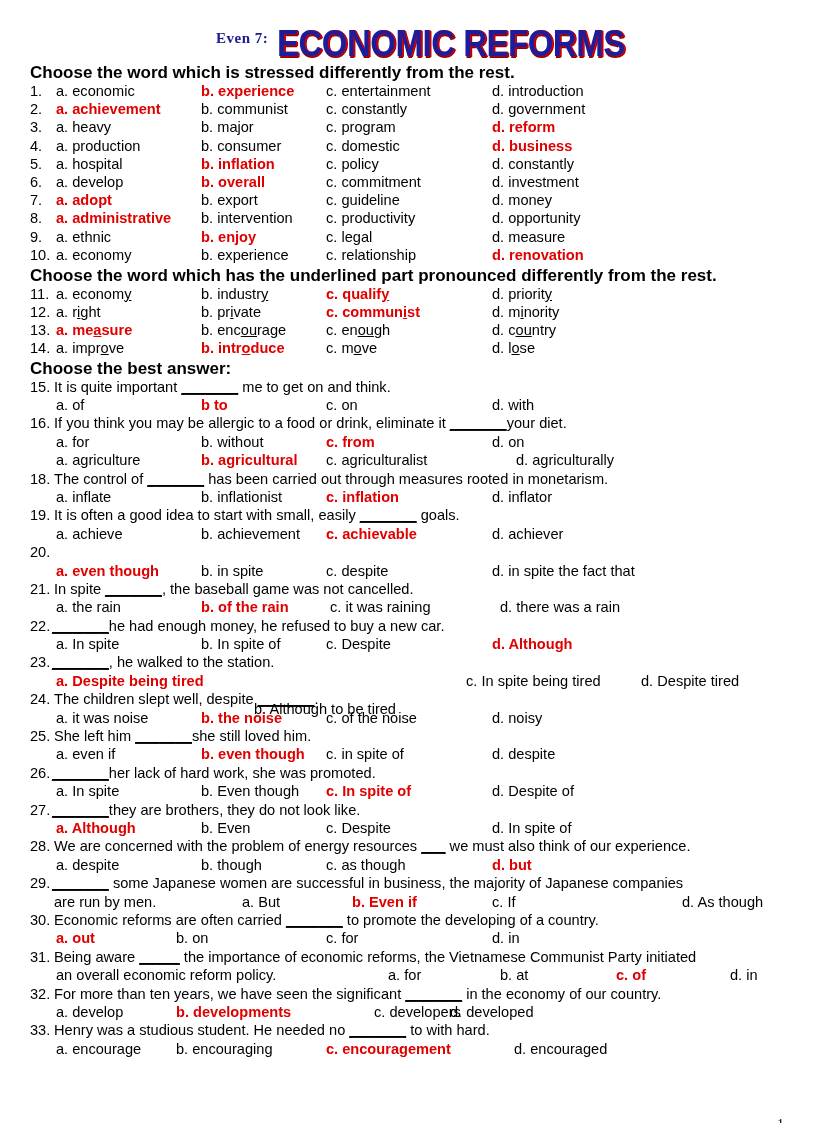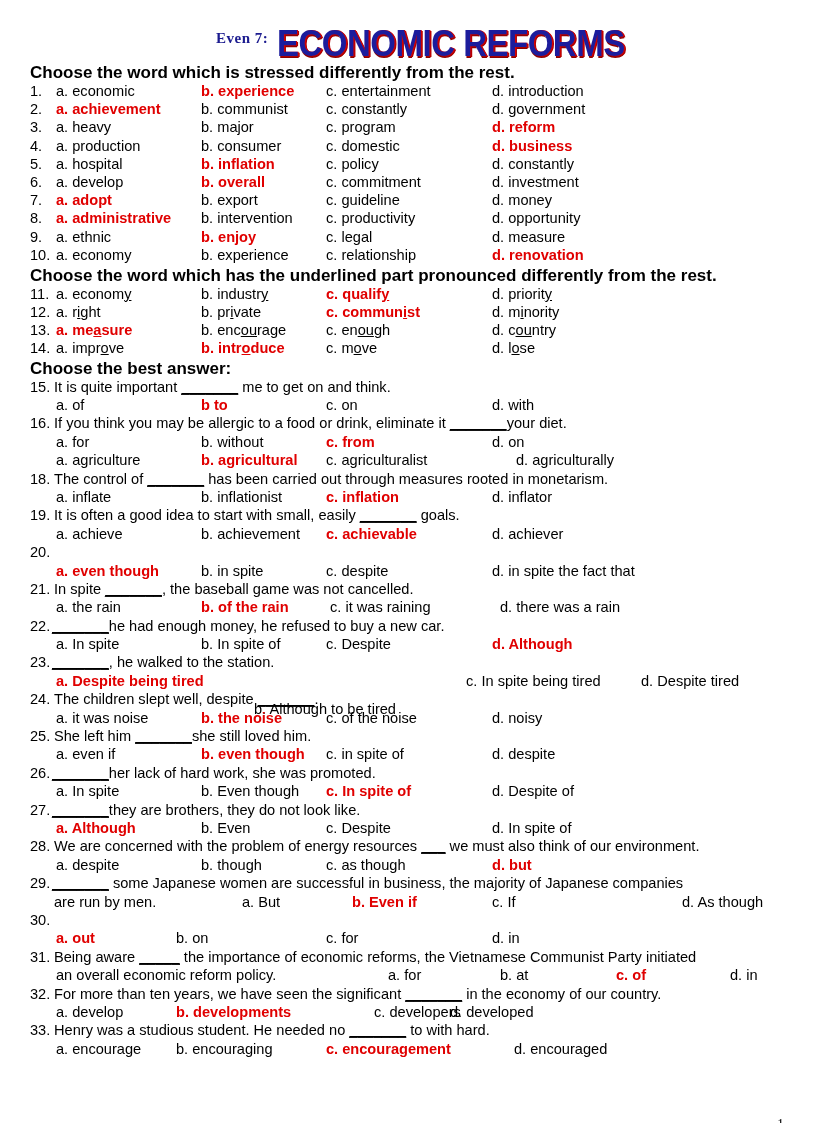--- a/index.html
+++ b/index.html
@@ -379,41 +379,42 @@
           <span class="qtext"><span></span><span class="blank">_______</span><span>they are brothers, they do not look like.</span></span>
         </div>
         <div class="ansrow">
           <span class="a1 correct">a. Although</span>
           <span class="a2">b. Even</span>
           <span class="a3">c. Despite</span>
           <span class="a4">d. In spite of</span>
         </div>
         <div class="qrow">
           <span class="qnum">28.</span>
-          <span class="qtext"><span>We are concerned with the problem of energy resources </span><span class="blank">___</span><span> we must also think of our environment.</span></span>
+          <span class="qtext"><span>We are concerned with the problem of energy resources </span><span class="blank">___</span><span> we must also think of our experience.</span></span>
         </div>
         <div class="ansrow">
           <span class="a1">a. despite</span>
           <span class="a2">b. though</span>
           <span class="a3">c. as though</span>
           <span class="a4 correct">d. but</span>
         </div>
         <div class="qrow lead-blank">
           <span class="qnum">29.</span>
           <span class="qtext"><span></span><span class="blank">_______</span><span> some Japanese women are successful in business, the majority of Japanese companies</span></span>
         </div>
         <div class="ansrow v29">
           <span class="a0">are run by men.</span>
           <span class="a1">a. But</span>
           <span class="a2 correct">b. Even if</span>
           <span class="a3">c. If</span>
           <span class="a4">d. As though</span>
         </div>
         <div class="qrow">
           <span class="qnum">30.</span>
+          <span class="qtext"><span>Economic reforms are often carried </span><span class="blank">_______</span><span> to promote the developing of a country.</span></span>
         </div>
         <div class="ansrow v30">
           <span class="a1 correct">a. out</span>
           <span class="a2">b. on</span>
           <span class="a3">c. for</span>
           <span class="a4">d. in</span>
         </div>
         <div class="qrow">
           <span class="qnum">31.</span>
           <span class="qtext"><span>Being aware </span><span class="blank">_____</span><span> the importance of economic reforms, the Vietnamese Communist Party initiated</span></span>

